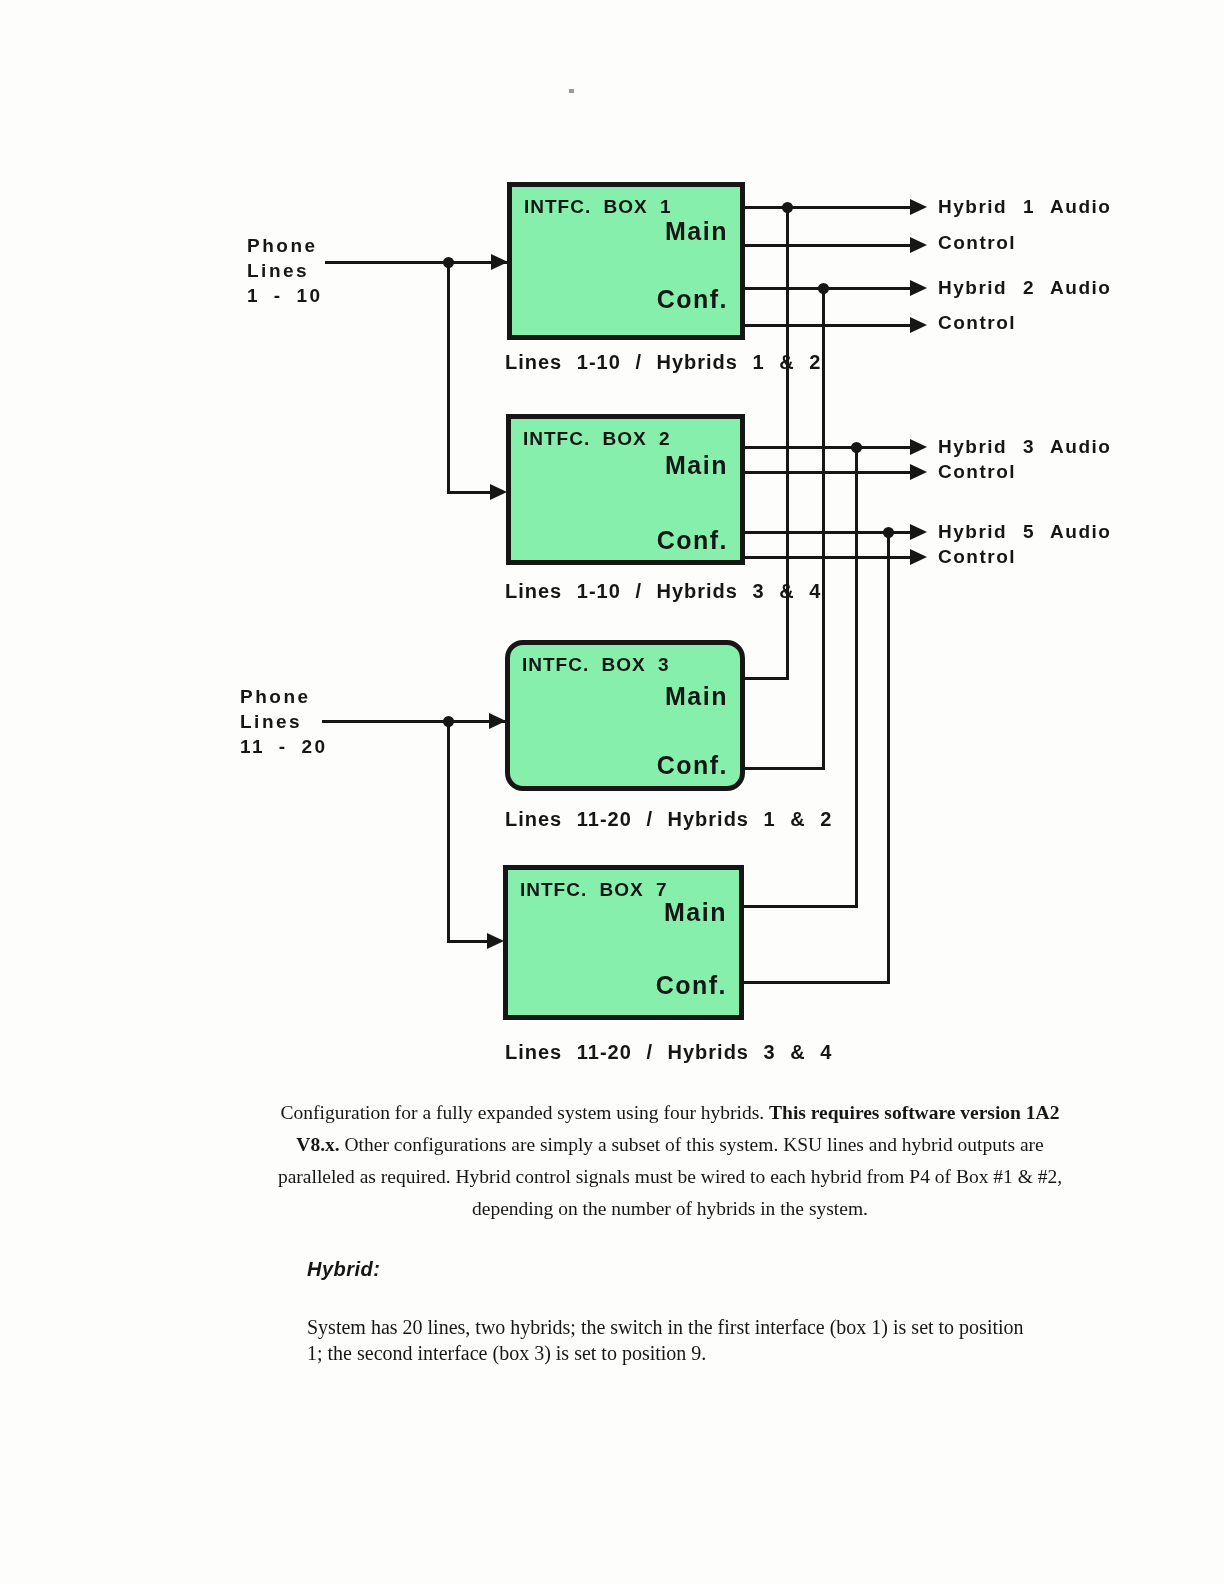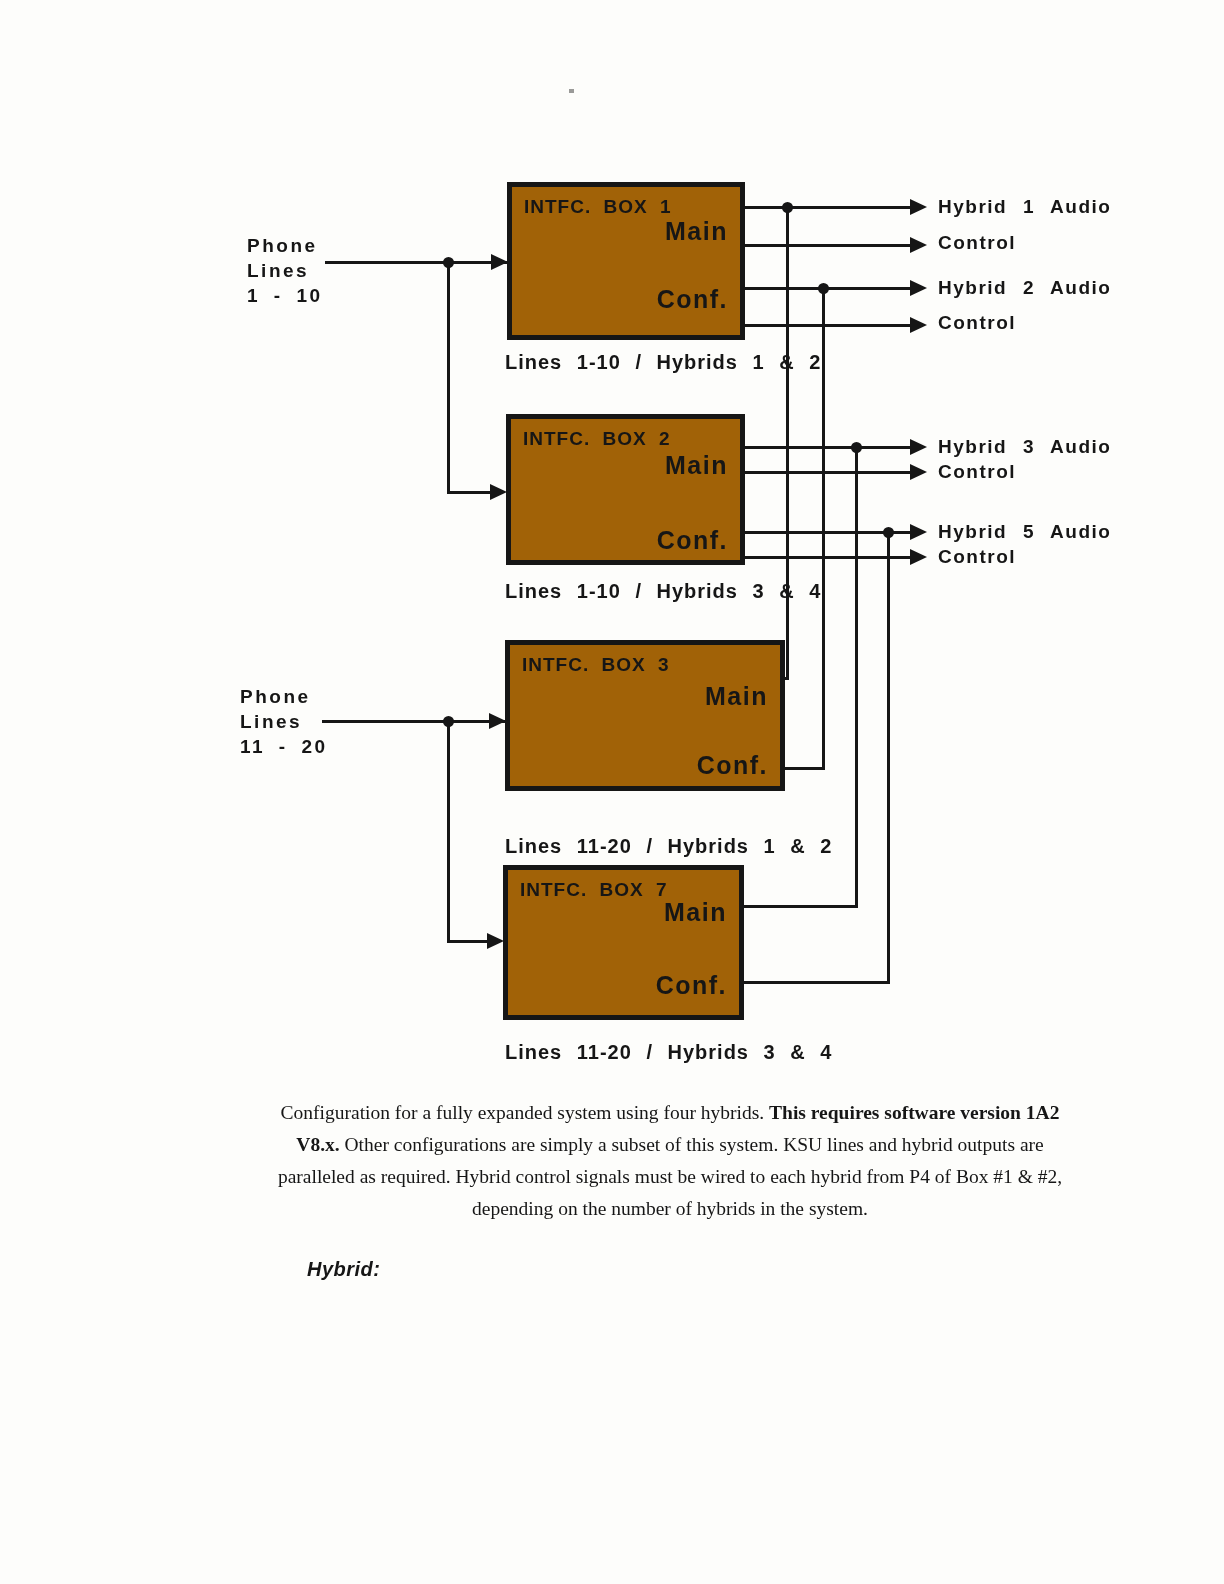--- a/index.html
+++ b/index.html
@@ -12,21 +12,21 @@
     font-family:"Liberation Sans", sans-serif;
     color:#161616;
   }
   
   .wire-h{position:absolute;height:3px;background:#161616;}
   .wire-v{position:absolute;width:3px;background:#161616;}
   .dot{position:absolute;width:11px;height:11px;border-radius:50%;background:#161616;}
   .arr{position:absolute;width:0;height:0;
        border-top:8px solid transparent;border-bottom:8px solid transparent;
        border-left:17px solid #161616;}
-  .ibox{position:absolute;border:5px solid #161616;background:#a16207;box-sizing:border-box;text-decoration:underline;}
+  .ibox{position:absolute;border:5px solid #161616;background:#86efac;box-sizing:border-box;text-decoration:underline;}
   .btitle{position:absolute;left:12px;top:9px;font-size:19px;font-weight:700;
           letter-spacing:1px;word-spacing:6px;white-space:nowrap;}
   .bport{position:absolute;right:12px;font-size:25px;font-weight:700;
          letter-spacing:1.5px;line-height:22px;white-space:nowrap;}
   .bcaption{position:absolute;font-size:20px;font-weight:700;letter-spacing:1px;
             word-spacing:8px;white-space:nowrap;text-align:right;}
   .plabel{position:absolute;font-size:19px;font-weight:700;letter-spacing:2.5px;
           line-height:25px;word-spacing:6px;white-space:nowrap;}
   .hyl{position:absolute;font-size:19px;font-weight:700;letter-spacing:1.5px;
        word-spacing:9px;line-height:22px;white-space:nowrap;}
@@ -122,45 +122,46 @@
   <div class="ibox" style="left:507px;top:182px;width:238px;height:158px;">
     <div class="btitle">INTFC. BOX 1</div>
     <div class="bport" style="top:33px;">Main</div>
     <div class="bport" style="top:101px;">Conf.</div>
   </div>
   <div class="ibox" style="left:506px;top:414px;width:239px;height:151px;">
     <div class="btitle">INTFC. BOX 2</div>
     <div class="bport" style="top:35px;">Main</div>
     <div class="bport" style="top:110px;">Conf.</div>
   </div>
-  <div class="ibox" style="left:505px;top:640px;width:280px;height:151px;">
+  <div class="ibox" style="left:505px;top:640px;width:240px;height:151px;border-radius:18px;">
     <div class="btitle">INTFC. BOX 3</div>
     <div class="bport" style="top:40px;">Main</div>
     <div class="bport" style="top:109px;">Conf.</div>
   </div>
   <div class="ibox" style="left:503px;top:865px;width:241px;height:155px;">
     <div class="btitle">INTFC. BOX 7</div>
     <div class="bport" style="top:31px;">Main</div>
     <div class="bport" style="top:104px;">Conf.</div>
   </div>
 
   <div class="bcaption" style="left:505px;top:351px;">Lines 1-10 / Hybrids 1 &amp; 2</div>
   <div class="bcaption" style="left:505px;top:580px;">Lines 1-10 / Hybrids 3 &amp; 4</div>
-  <div class="bcaption" style="left:505px;top:835px;">Lines 11-20 / Hybrids 1 &amp; 2</div>
+  <div class="bcaption" style="left:505px;top:808px;">Lines 11-20 / Hybrids 1 &amp; 2</div>
   <div class="bcaption" style="left:505px;top:1041px;">Lines 11-20 / Hybrids 3 &amp; 4</div>
 
   <div class="hyl" style="left:938px;top:196px;">Hybrid 1 Audio</div>
   <div class="hyl" style="left:938px;top:232px;">Control</div>
   <div class="hyl" style="left:938px;top:277px;">Hybrid 2 Audio</div>
   <div class="hyl" style="left:938px;top:312px;">Control</div>
   <div class="hyl" style="left:938px;top:436px;">Hybrid 3 Audio</div>
   <div class="hyl" style="left:938px;top:461px;">Control</div>
   <div class="hyl" style="left:938px;top:521px;">Hybrid 5 Audio</div>
   <div class="hyl" style="left:938px;top:546px;">Control</div>
 
   <div class="cap-para">
     <span>Configuration for a fully expanded system using four hybrids. </span><b>This requires software version 1A2 V8.x.</b><span> Other configurations are simply a subset of this system. KSU lines and hybrid outputs are paralleled as required. Hybrid control signals must be wired to each hybrid from P4 of Box #1 &amp; #2, depending on the number of hybrids in the system.</span>
   </div>
 
   <div class="example-head">Hybrid:</div>
+  <div class="example-body">System has 20 lines, two hybrids; the switch in the first interface (box 1) is set to position 1; the second interface (box 3) is set to position 9.</div>
 
 
 </div>
 
 </body></html>

